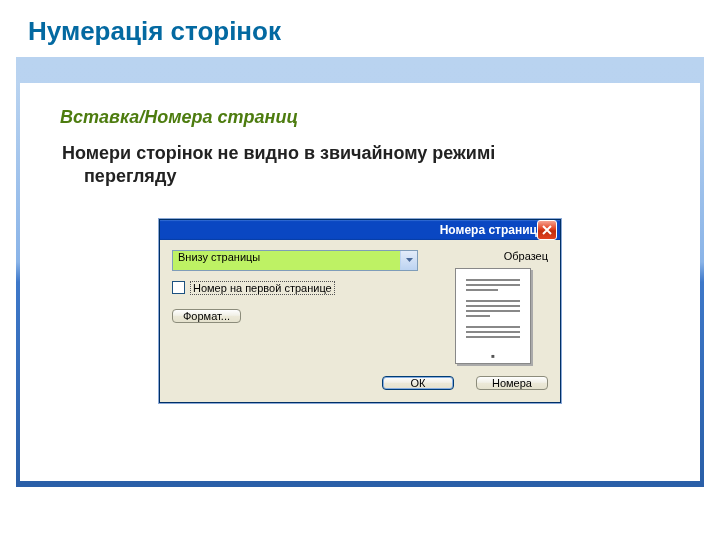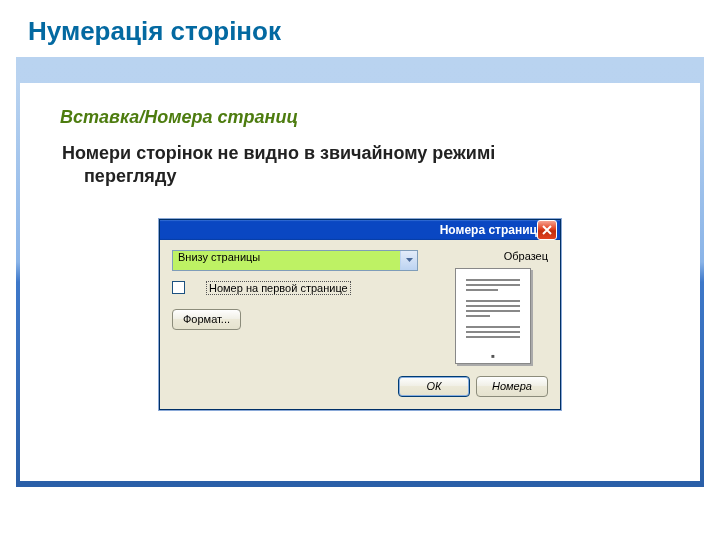--- a/index.html
+++ b/index.html
@@ -99,34 +99,34 @@
     font-size: 11px;
   }
   .combo-arrow {
     width: 17px; height: 19px;
     background: linear-gradient(to bottom, #e3ecf9, #bcd3f1);
     border-left: 1px solid #bcd3f1;
     display: flex; align-items: center; justify-content: center;
   }
   .combo-arrow svg { width: 7px; height: 4px; }
   .check-row {
-    display: flex; align-items: center; gap: 21px;
+    display: flex; align-items: center; gap: 5px;
     margin-top: 2px; margin-bottom: 14px;
   }
   .checkbox {
     width: 13px; height: 13px;
     background: #fff;
     border: 1px solid #1c5180;
   }
   .check-row .dotted {
     border: 1px dotted #555;
     padding: 0 2px;
   }
   .btn {
-    height: 21px;
+    height: 14px;
     background: linear-gradient(to bottom, #fefefe, #f1f0e7 45%, #ece9d8 50%, #e5e2ce);
     border: 1px solid #8c8c7b;
     border-radius: 4px;
     font-size: 11px;
     padding: 0 10px;
     display: inline-flex;
     align-items: center;
     justify-content: center;
     font-family: Tahoma, sans-serif;
     color: #000;
@@ -148,23 +148,22 @@
   .pline.half { width: 45%; }
   .pnum {
     position: absolute;
     bottom: 4px; left: 0; right: 0;
     text-align: center;
     font-size: 6px; color: #555;
   }
   .dlg-footer {
     display: flex;
     justify-content: flex-end;
-    gap: 6px;
+    gap: 22px;
     padding: 0 12px 12px 12px;
-    font-style: italic;
   }
   .dlg-footer .btn { min-width: 72px; }
   .btn.default { border: 1px solid #003c74; box-shadow: inset 0 0 0 1px #88aee0; }
 </style>
 </head>
 <body>
 
 <div class="slide-title">Нумерація сторінок</div>
 
 <div class="outer-frame">

